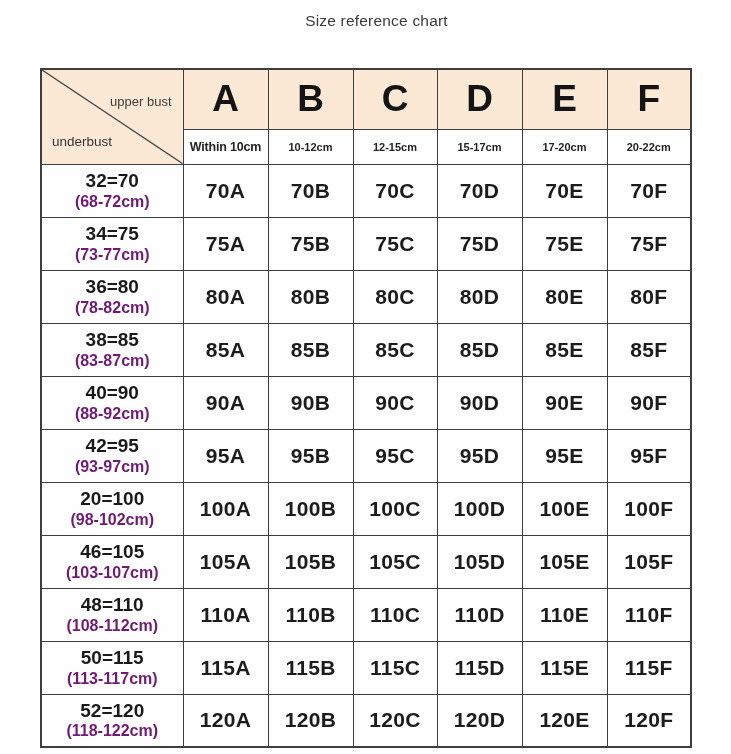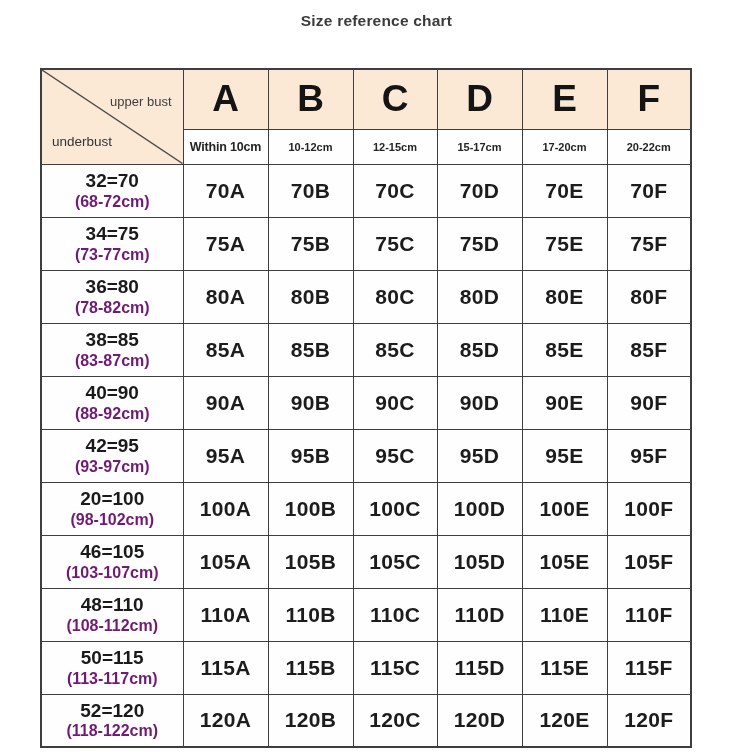--- a/index.html
+++ b/index.html
@@ -8,21 +8,21 @@
     background: #ffffff;
     font-family: "Liberation Sans", sans-serif;
     position: relative;
     overflow: hidden;
   }
   .page-title {
     position: absolute;
     top: 12px; left: 0; right: 14px;
     text-align: center;
     font-size: 15.5px;
-    font-weight: 700;
+    font-weight: 400;
     color: #3b3b3b;
     letter-spacing: 0.2px;
     margin-left: 36px;
   }
   table.size-table {
     position: absolute;
     left: 40px; top: 68px;
     width: 650px;
     border-collapse: collapse;
     table-layout: fixed;

